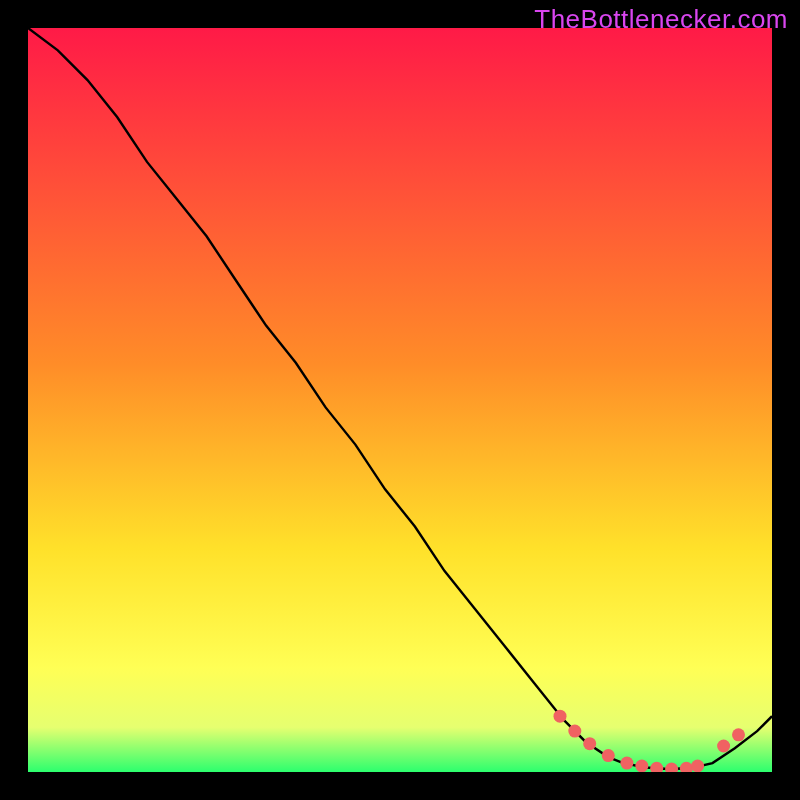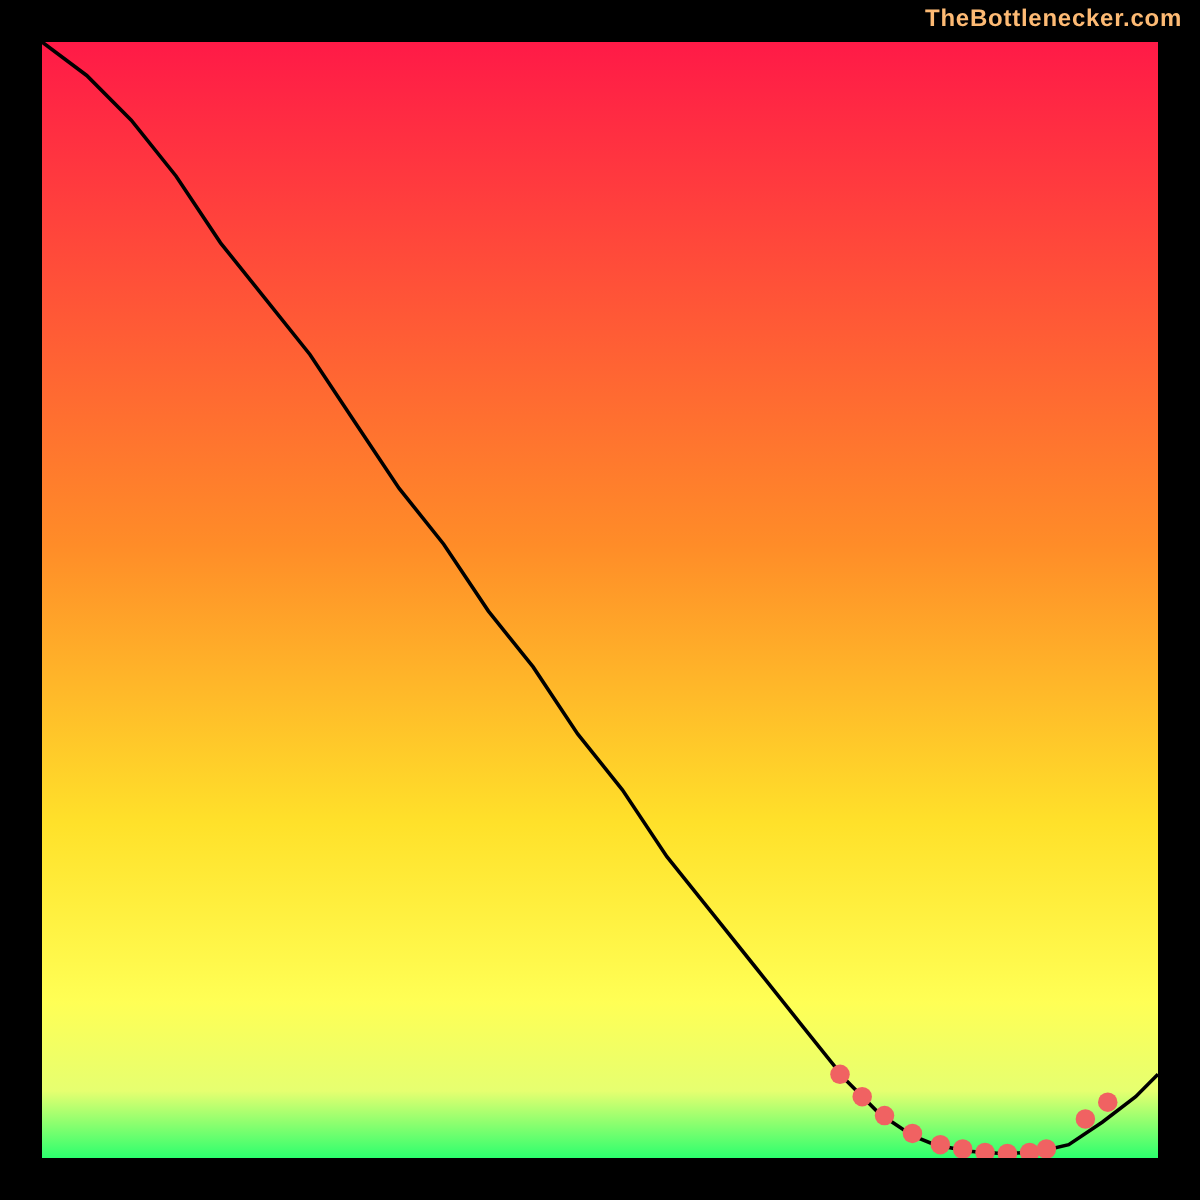--- a/index.html
+++ b/index.html
@@ -14,23 +14,23 @@
   .stage {
     position: relative;
     width: 800px;
     height: 800px;
     background: #000;
   }
   .watermark {
     position: absolute;
     top: 4px;
     right: 12px;
-    color: #fdba74;
-    font-size: 16px;
-    font-weight: 700;
+    color: #d946ef;
+    font-size: 26px;
+    font-weight: 400;
     letter-spacing: 0.5px;
     z-index: 10;
   }
   .plot {
     position: absolute;
     left: 28px;
     top: 28px;
     width: 744px;
     height: 744px;
   }

